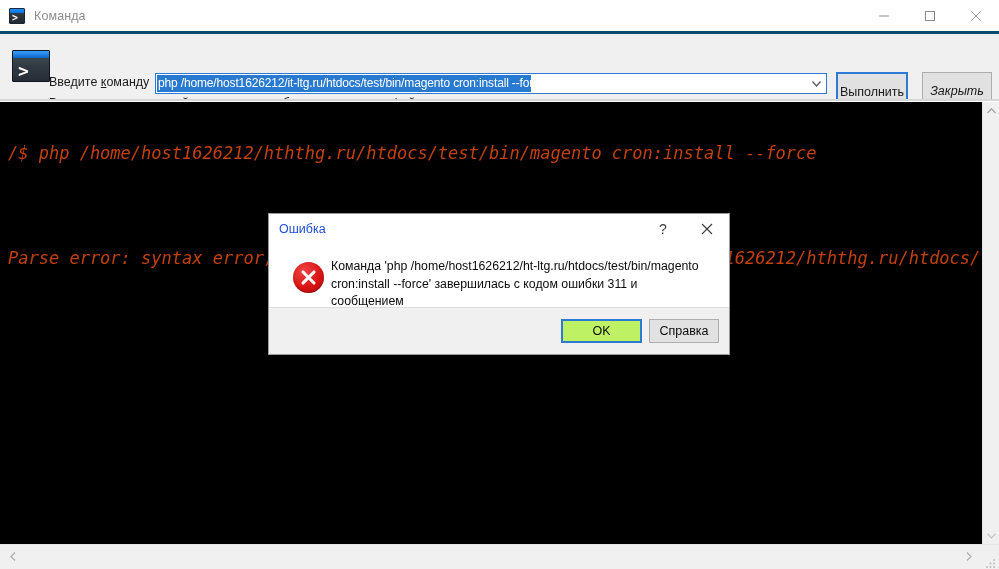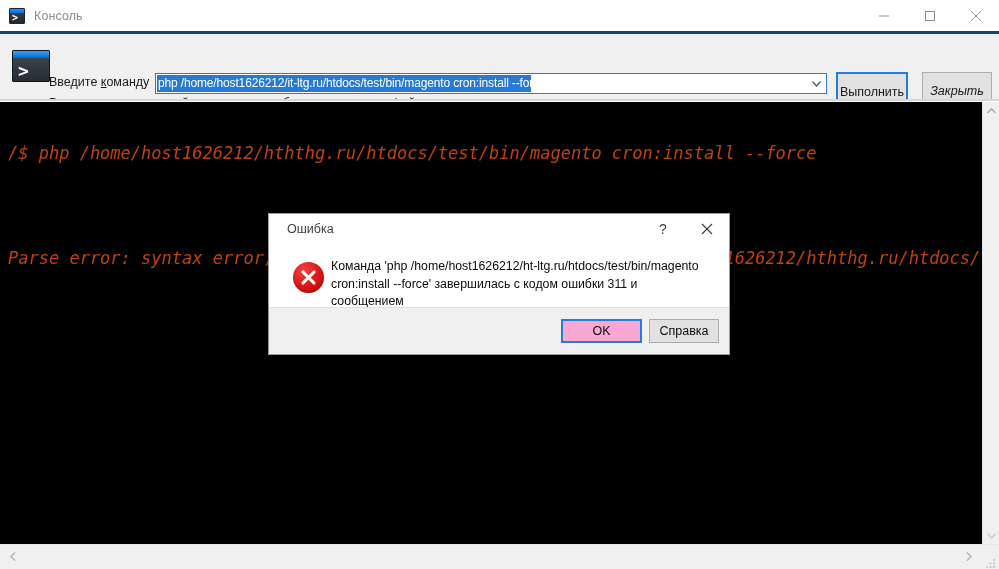--- a/index.html
+++ b/index.html
@@ -305,23 +305,23 @@
   }
   #dlg-titlebar {
     position: absolute;
     left: 0; top: 0;
     width: 100%;
     height: 30px;
     display: flex;
     align-items: center;
   }
   #dlg-title {
-    margin-left: 18px;
+    margin-left: 10px;
     font-size: 12.5px;
-    color: #404040;
+    color: #1d4ed8;
   }
   #dlg-controls {
     position: absolute;
     right: 0; top: 0;
     display: flex;
     height: 30px;
   }
   .dlg-wc {
     width: 44px;
     height: 30px;
@@ -382,33 +382,33 @@
     font-size: 12.5px;
     color: #0b0b0b;
     font-family: "Liberation Sans", sans-serif;
     display: flex;
     align-items: center;
     justify-content: center;
     padding: 0;
   }
   .dlg-button.primary {
     border: 2px solid #2d7ad4;
-    background: #f9a8d4;
+    background: #bef264;
   }
   #dlg-btn-ok   { left: 292px; width: 81px; }
   #dlg-btn-help { left: 380px; width: 70px; }
 </style>
 </head>
 <body>
 
 <div id="app-window">
 
   <div id="titlebar">
     <div id="titlebar-icon"></div>
-    <div id="titlebar-title">Консоль</div>
+    <div id="titlebar-title">Команда</div>
     <div id="window-controls">
       <div class="wc-btn">
         <svg width="12" height="12" viewBox="0 0 12 12">
             <line x1="1" y1="6" x2="11" y2="6" stroke="#8b8b8b" stroke-width="1"></line>
           </svg>
       </div>
       <div class="wc-btn">
         <svg width="12" height="12" viewBox="0 0 12 12">
             <rect x="1.5" y="1.5" width="9" height="9" fill="none" stroke="#8b8b8b" stroke-width="1"></rect>
           </svg>

